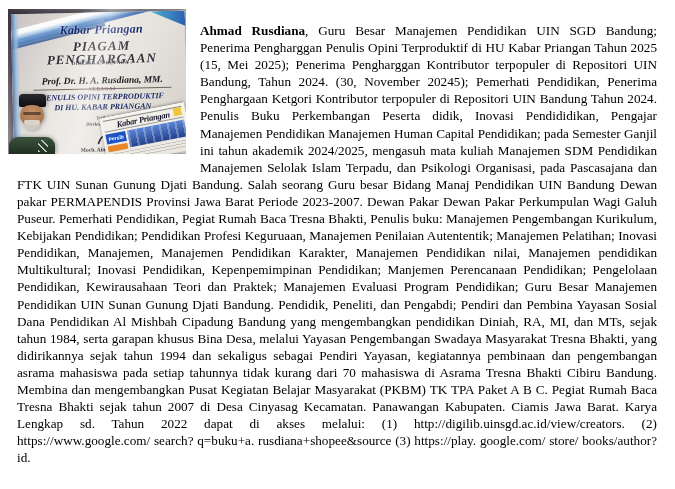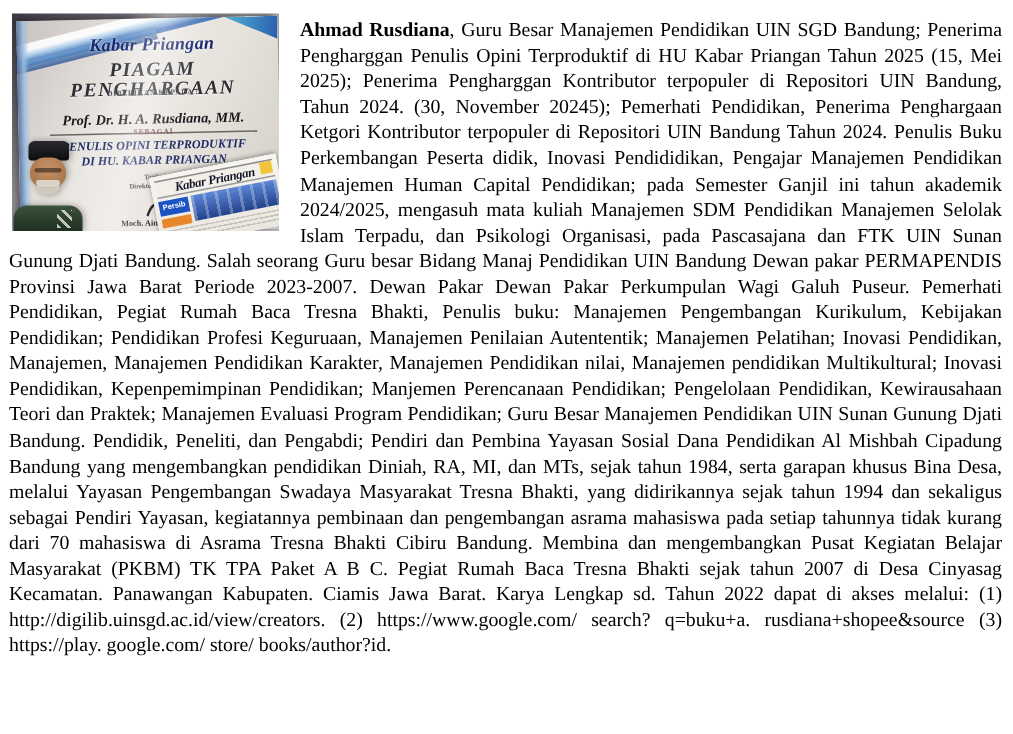--- a/index.html
+++ b/index.html
@@ -2,21 +2,21 @@
 <html><head>
 <meta charset="utf-8">
 <style>
   html,body{margin:0;padding:0;}
   body{
     width:675px;height:489px;background:#ffffff;overflow:hidden;
     font-family:"Liberation Serif",serif;color:#000;
   }
   .doc{box-sizing:border-box;width:675px;height:489px;padding:7px 3px 0 2px;}
   .bio{
-    margin:4px;text-align:justify;font-size:13.2px;line-height:17.1px;color:#000;
+    margin:15px;text-align:justify;font-size:13.2px;line-height:17.1px;color:#000;
   }
   .bio b{font-weight:bold;}
 
   
   .photo{
     position:relative;float:left;width:178px;height:145px;
     margin:2px 14px 6px 6px;overflow:hidden;
     background:linear-gradient(135deg,#433c48 0%,#6e6772 20%,#a9a2aa 48%,#bab4b8 100%);
   }
   .cert{

